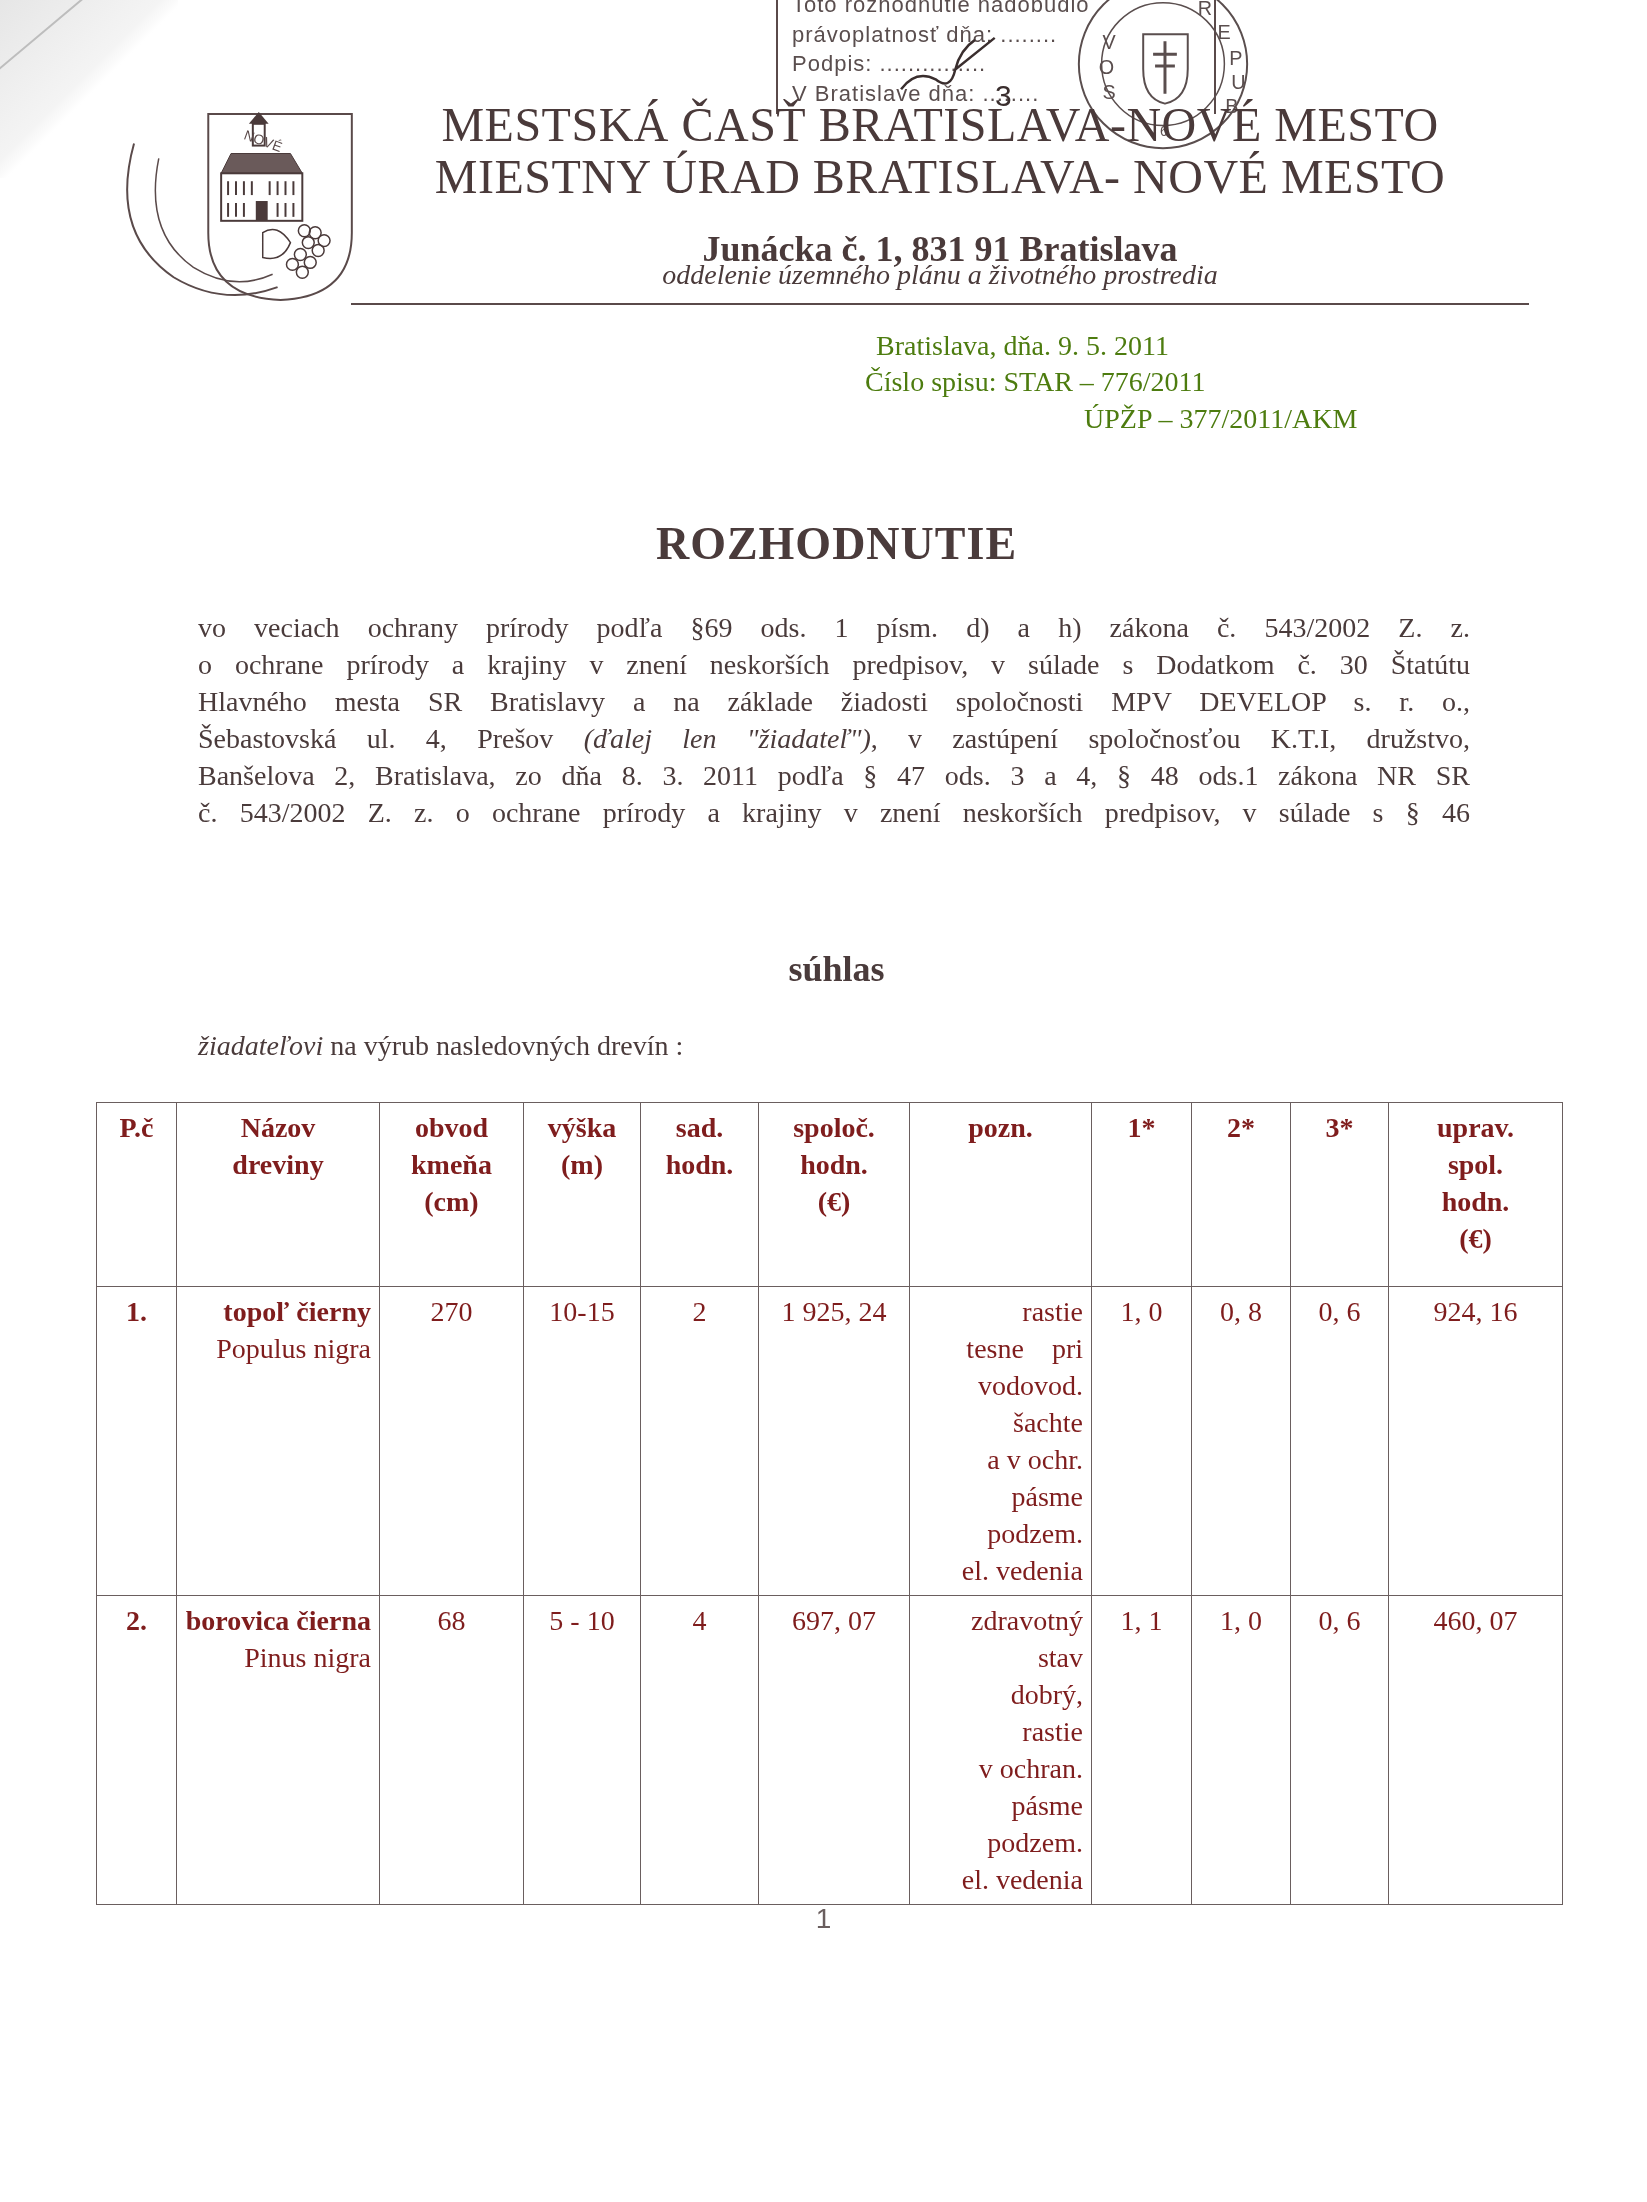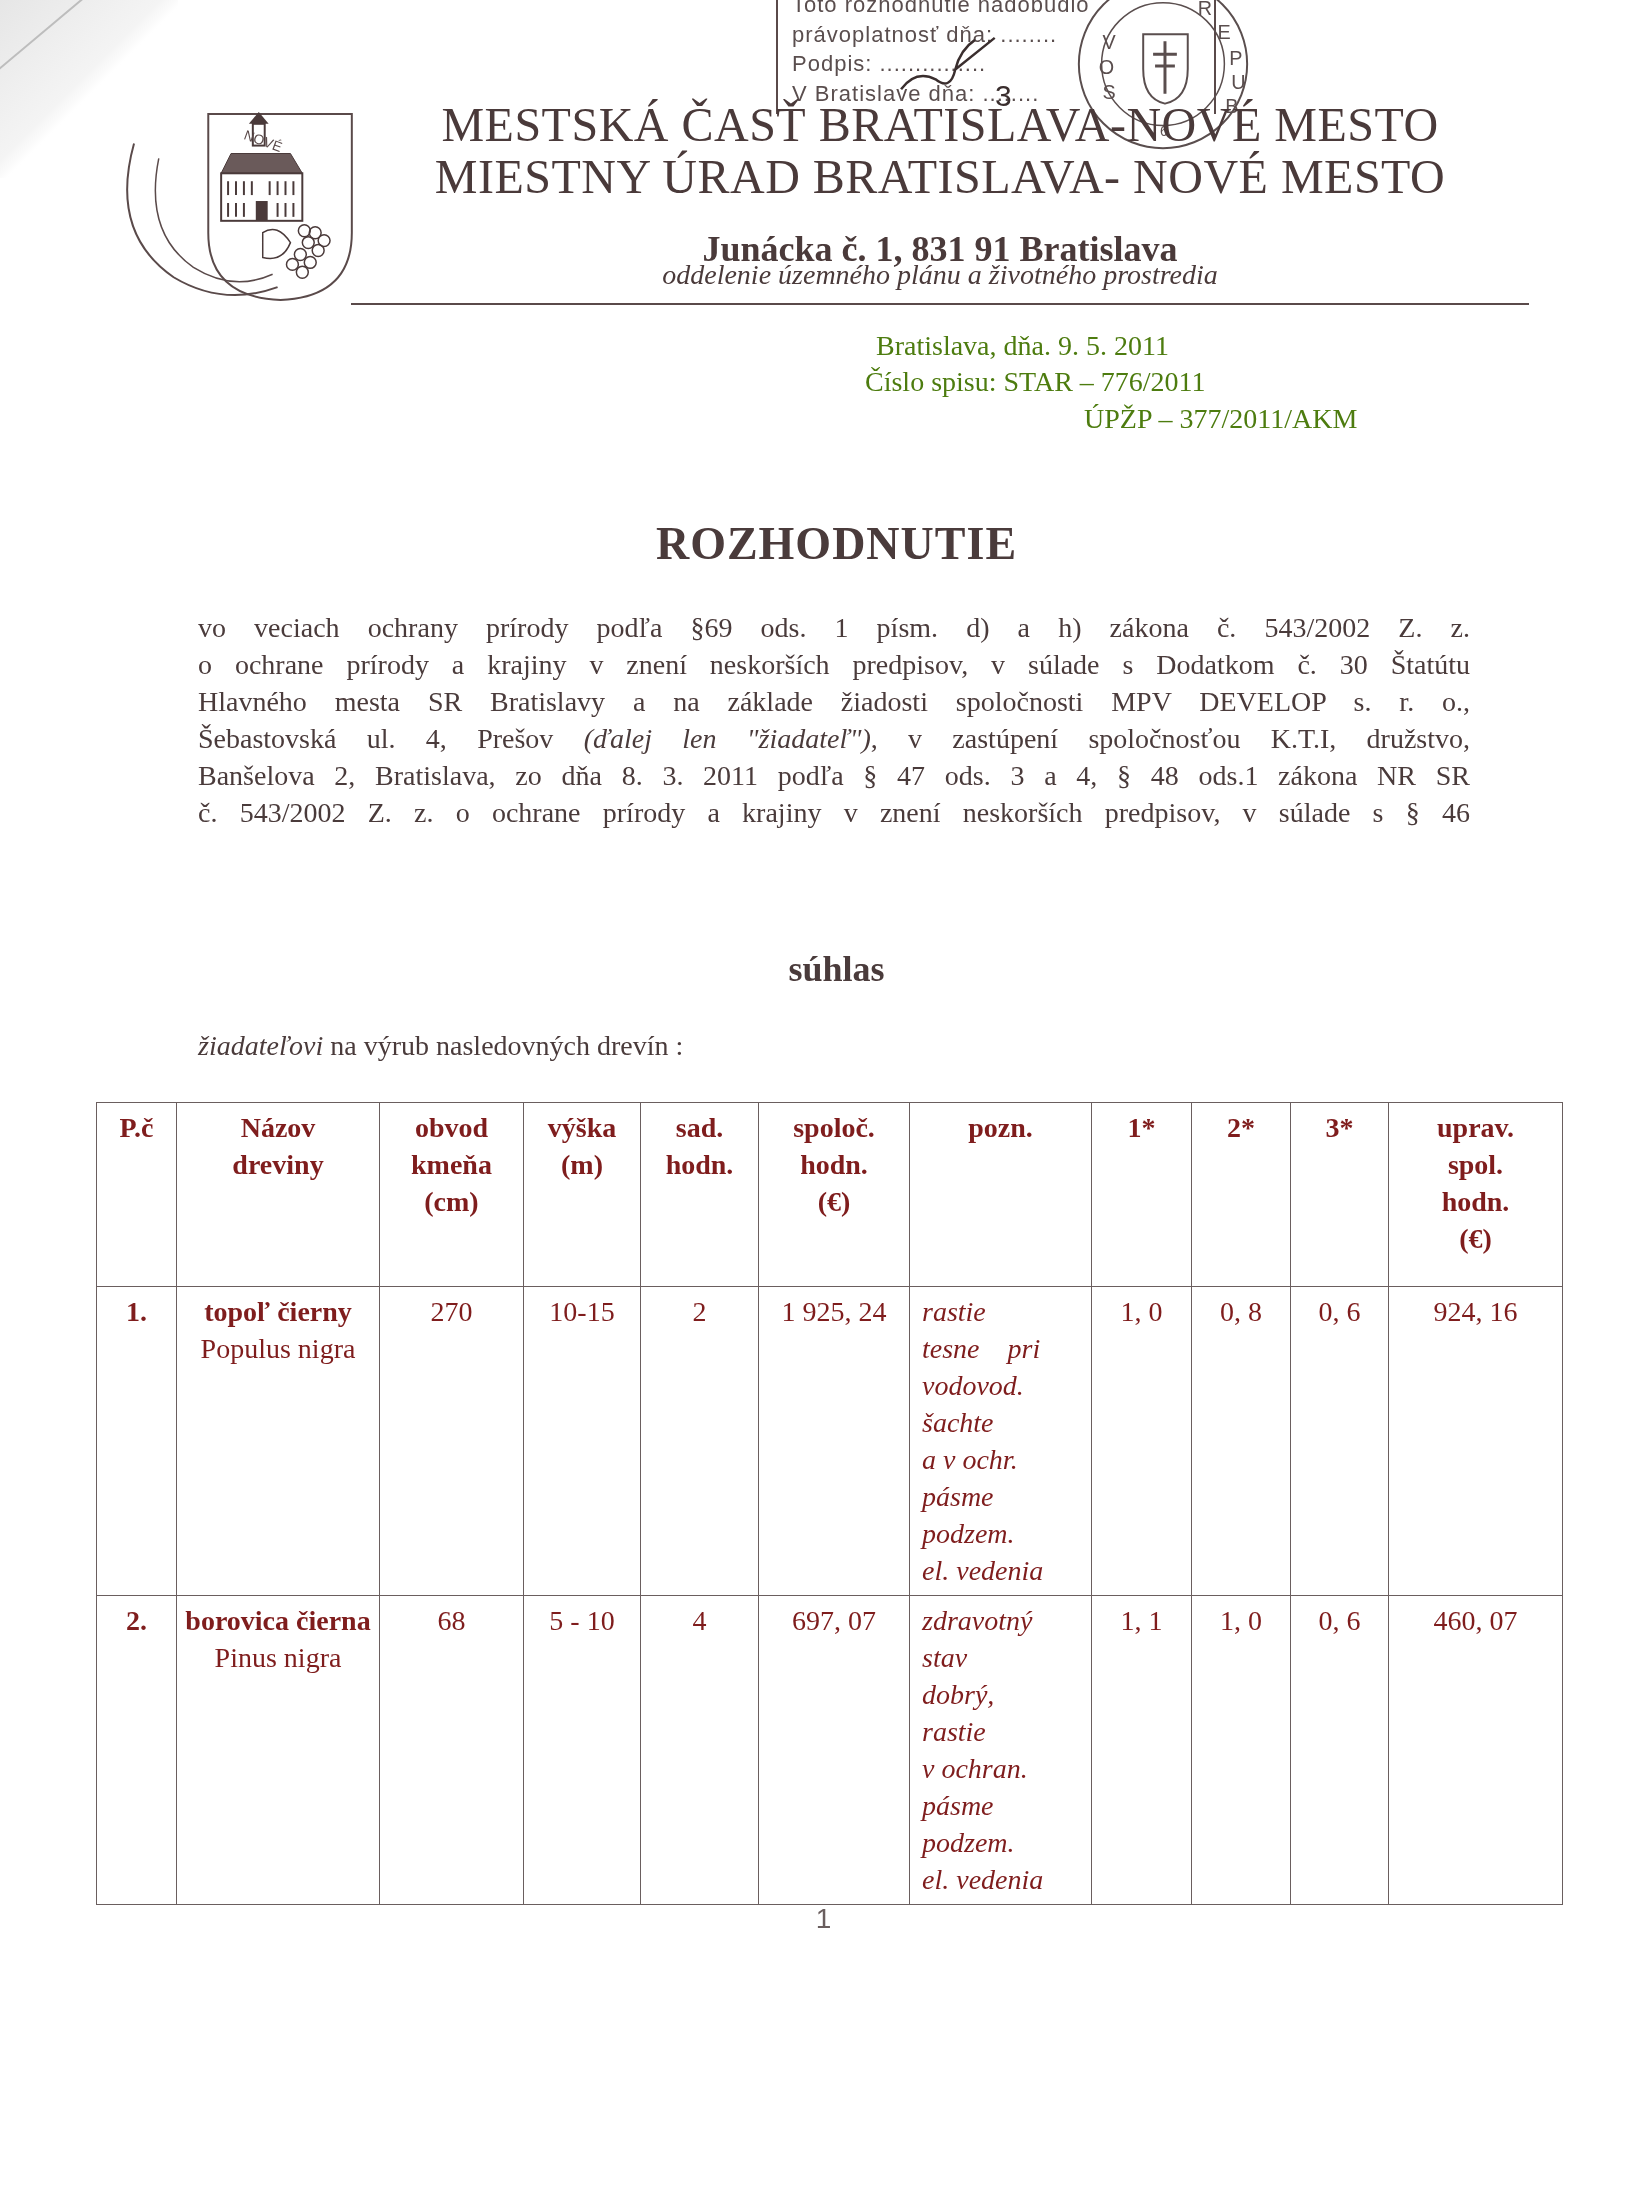--- a/index.html
+++ b/index.html
@@ -66,24 +66,24 @@
     position: absolute; left: 96px; top: 1102px; width: 1466px;
     border-collapse: collapse; table-layout: fixed;
     font-size: 28px; color: #7f1d1d;
   }
   table.trees th, table.trees td {
     border: 1.5px solid #6a5e5e; vertical-align: top; padding: 6px 8px;
     line-height: 37px;
   }
   table.trees th { font-weight: bold; text-align: center; height: 171px; }
   table.trees td { text-align: center; }
-  table.trees td.name { text-align: center; }
+  table.trees td.name { text-align: right; }
   table.trees td.name .common { font-weight: bold; display: block; }
   table.trees td.name .latin { display: block; }
-  table.trees td.note { text-align: left; padding-left: 12px; font-style: italic; }
+  table.trees td.note { text-align: right; padding-left: 12px; }
   table.trees td.note span { display: block; }
   table.trees td.pc { font-weight: bold; }
   tr.r1 td { height: 284px; }
   tr.r2 td { height: 286px; }
   th span { display: block; }
 
   .pageno {
     left: 0; width: 1647px; top: 1903px; text-align: center;
     font-family: "Liberation Sans", "DejaVu Sans", sans-serif; font-size: 28px; color: #6a5e5e;
   }

